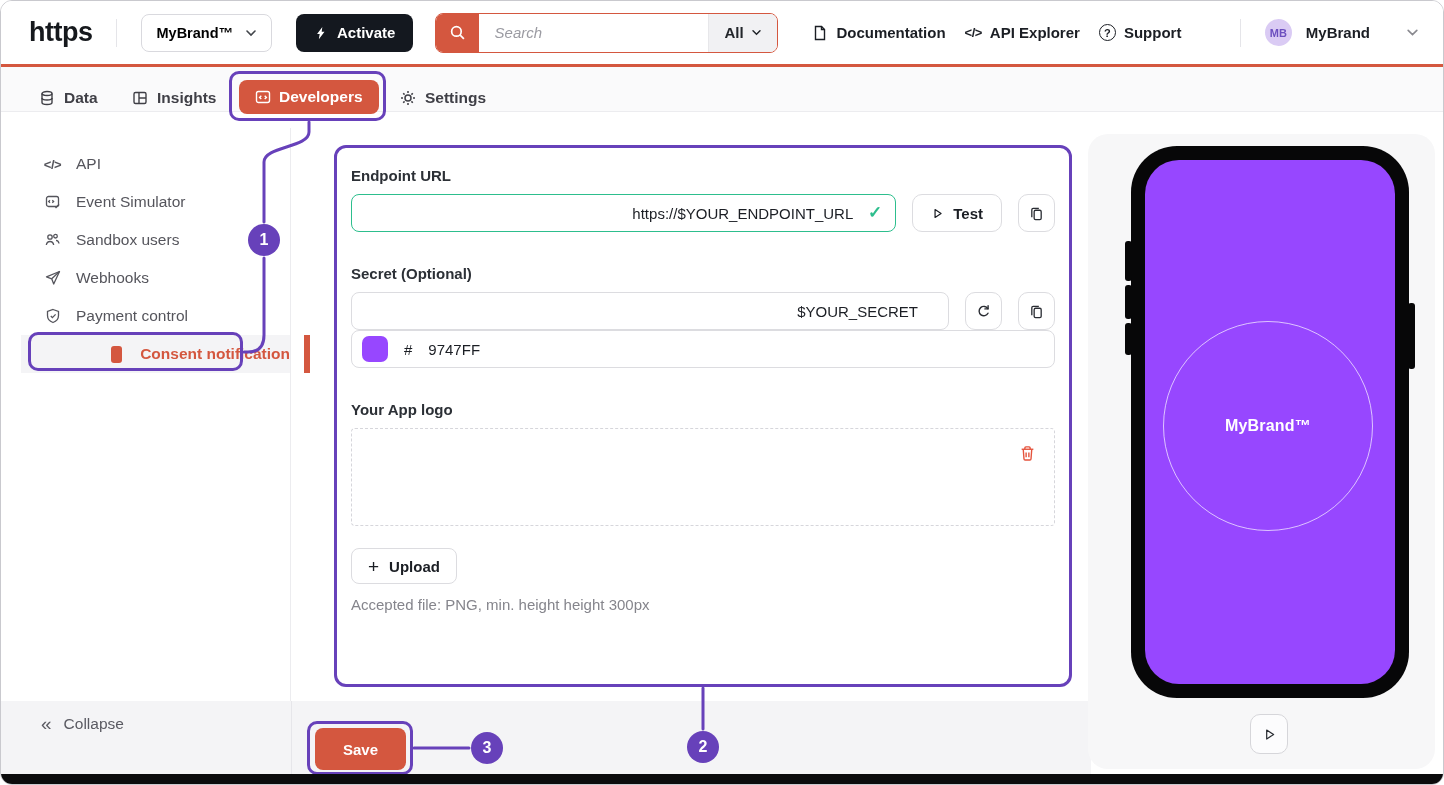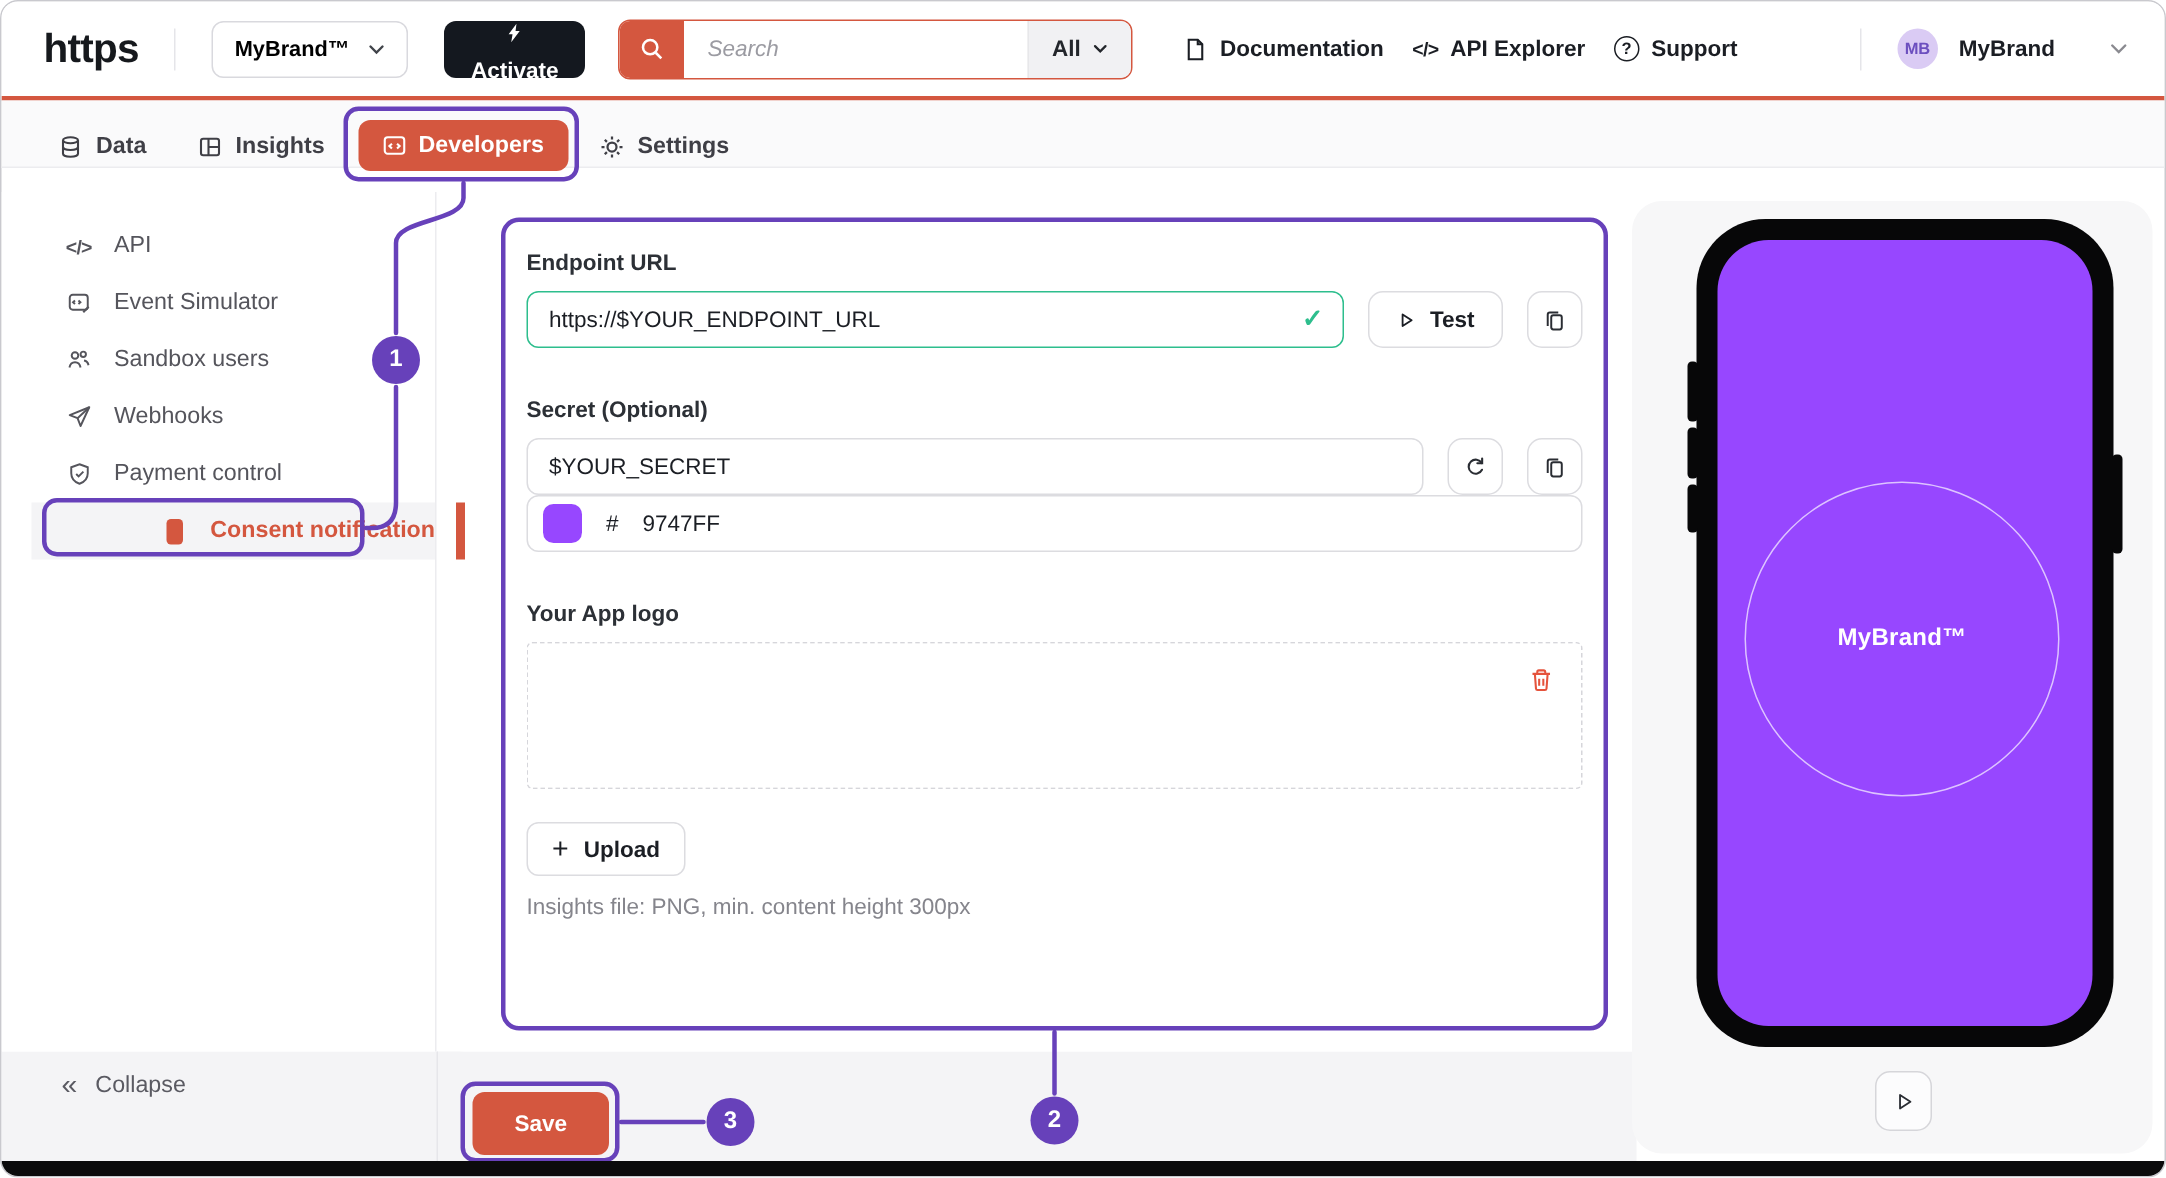--- a/index.html
+++ b/index.html
@@ -14,21 +14,21 @@
 
   
   .topbar{position:absolute; left:0; top:0; right:0; height:63px; background:#fff;
     display:flex; align-items:center; padding:0 24px 0 28px;}
   .logo{font-size:27px; font-weight:700; letter-spacing:-0.5px; color:#16191d;}
   .hdr-div{width:1px; height:28px; background:#e5e5e9; margin:0 24px;}
   .brand-btn{display:flex; align-items:center; gap:12px; height:38px; padding:0 14px;
     background:#fff; border:1px solid #d9d9de; border-radius:8px; font-weight:700; font-size:14.5px; cursor:pointer;}
   .brand-btn .chev{color:#41444a}
   .activate-btn{display:flex; align-items:center; gap:9px; height:38px; padding:0 18px; margin-left:24px;
-    background:#14181f; color:#fff; border:none; border-radius:8px; font-weight:700; font-size:15px; cursor:pointer;flex-direction:column;}
+    background:#14181f; color:#fff; border:none; border-radius:8px; font-weight:700; font-size:15px; cursor:pointer;}
   .searchbar{display:flex; align-items:stretch; height:40px; width:343px; margin-left:22px;
     border:1px solid #d4573f; border-radius:8px; overflow:hidden; background:#fff;}
   .search-seg{width:46px; background:#d4573f; color:#fff; display:flex; align-items:center; justify-content:center;}
   .searchbar input{flex:1; border:none; outline:none; padding:0 12px 0 16px; font-size:15px; font-style:italic; color:#3a3d42;}
   .searchbar input::placeholder{color:#9b9ba2; font-style:italic;}
   .all-seg{width:76px; background:#f1f1f3; display:flex; align-items:center; justify-content:center; gap:7px;
     font-weight:700; font-size:15px; color:#23262b; cursor:pointer; border-left:1px solid #e7e7ea;}
   .hdr-links{display:flex; align-items:center; gap:19px; margin-left:34px;}
   .hdr-link{display:flex; align-items:center; gap:8px; font-weight:700; font-size:15px; color:#1b1e24; cursor:pointer; background:none; border:none;}
   .code-txt{font-weight:700; font-size:13px; letter-spacing:-0.5px; color:inherit;}
@@ -75,21 +75,21 @@
   .footer-strip{position:absolute; left:0; top:700px; width:1090px; height:75px; background:#f4f4f6;}
   .footer-div{position:absolute; left:290px; top:700px; width:1px; height:75px; background:#e6e6ea;}
   .content-card{position:absolute; left:290px; top:127px; width:800px; height:573px; background:#fff; border-bottom-left-radius:18px;}
 
   .panel{position:absolute; left:333px; top:144px; width:738px; height:542px; background:#fff;
     border:3px solid #6741ba; border-radius:12px; padding:14px 14px 16px;}
   .flabel{font-size:15px; font-weight:600; color:#2c3036; line-height:20px; margin:32px 0 8px;}
   .flabel.first{margin-top:4px;}
   .frow{display:flex; align-items:center; gap:16px;}
   .tinput{height:38px; border:1px solid #dcdce0; border-radius:8px; font-size:15px; color:#1b1e24;
-    padding:0 14px; outline:none; font-family:"Liberation Sans", sans-serif; width:100%;}
+    padding:0 30px; outline:none; font-family:"Liberation Sans", sans-serif; width:100%;text-align:right;}
   .input-shell{position:relative; flex:1;}
   .input-shell .tinput.valid{border:1.5px solid #2dbe8d; padding-right:42px;}
   .check{position:absolute; right:14px; top:8px; color:#2dbe8d; font-size:17px; font-weight:700;}
   .test-btn{display:flex; align-items:center; gap:9px; height:38px; padding:0 18px;
     background:#fff; border:1px solid #dcdce0; border-radius:10px; font-weight:700; font-size:15px; color:#1b1e24; cursor:pointer;}
   .sq-btn{width:37px; height:38px; background:#fff; border:1px solid #dcdce0; border-radius:10px;
     display:flex; align-items:center; justify-content:center; color:#2a2d33; cursor:pointer; flex:none;}
   .accent-row{display:flex; align-items:center; gap:16px; height:38px; border:1px solid #dcdce0; border-radius:8px; padding:0 10px;}
   .swatch{width:26px; height:26px; border-radius:7px; background:#9747ff;}
   .hash{font-size:15px; color:#1b1e24;}
@@ -395,21 +395,21 @@
               <path d="M4 4l.7 9.2a1 1 0 0 0 1 .9h4.6a1 1 0 0 0 1-.9L12 4"></path>
               <path d="M6.7 7v4.5M9.3 7v4.5"></path>
             </svg>
         </span>
       </button>
     </div>
     <button class="upload-btn">
       <span class="plus">+</span>
       <span>Upload</span>
     </button>
-    <div class="hint">Insights file: PNG, min. content height 300px</div>
+    <div class="hint">Accepted file: PNG, min. height height 300px</div>
   </section>
 
   <button class="save-btn">Save</button>
 
   <div class="preview-panel">
     <div class="phone">
       <span class="nub l1"></span>
       <span class="nub l2"></span>
       <span class="nub l3"></span>
       <span class="nub r1"></span>

